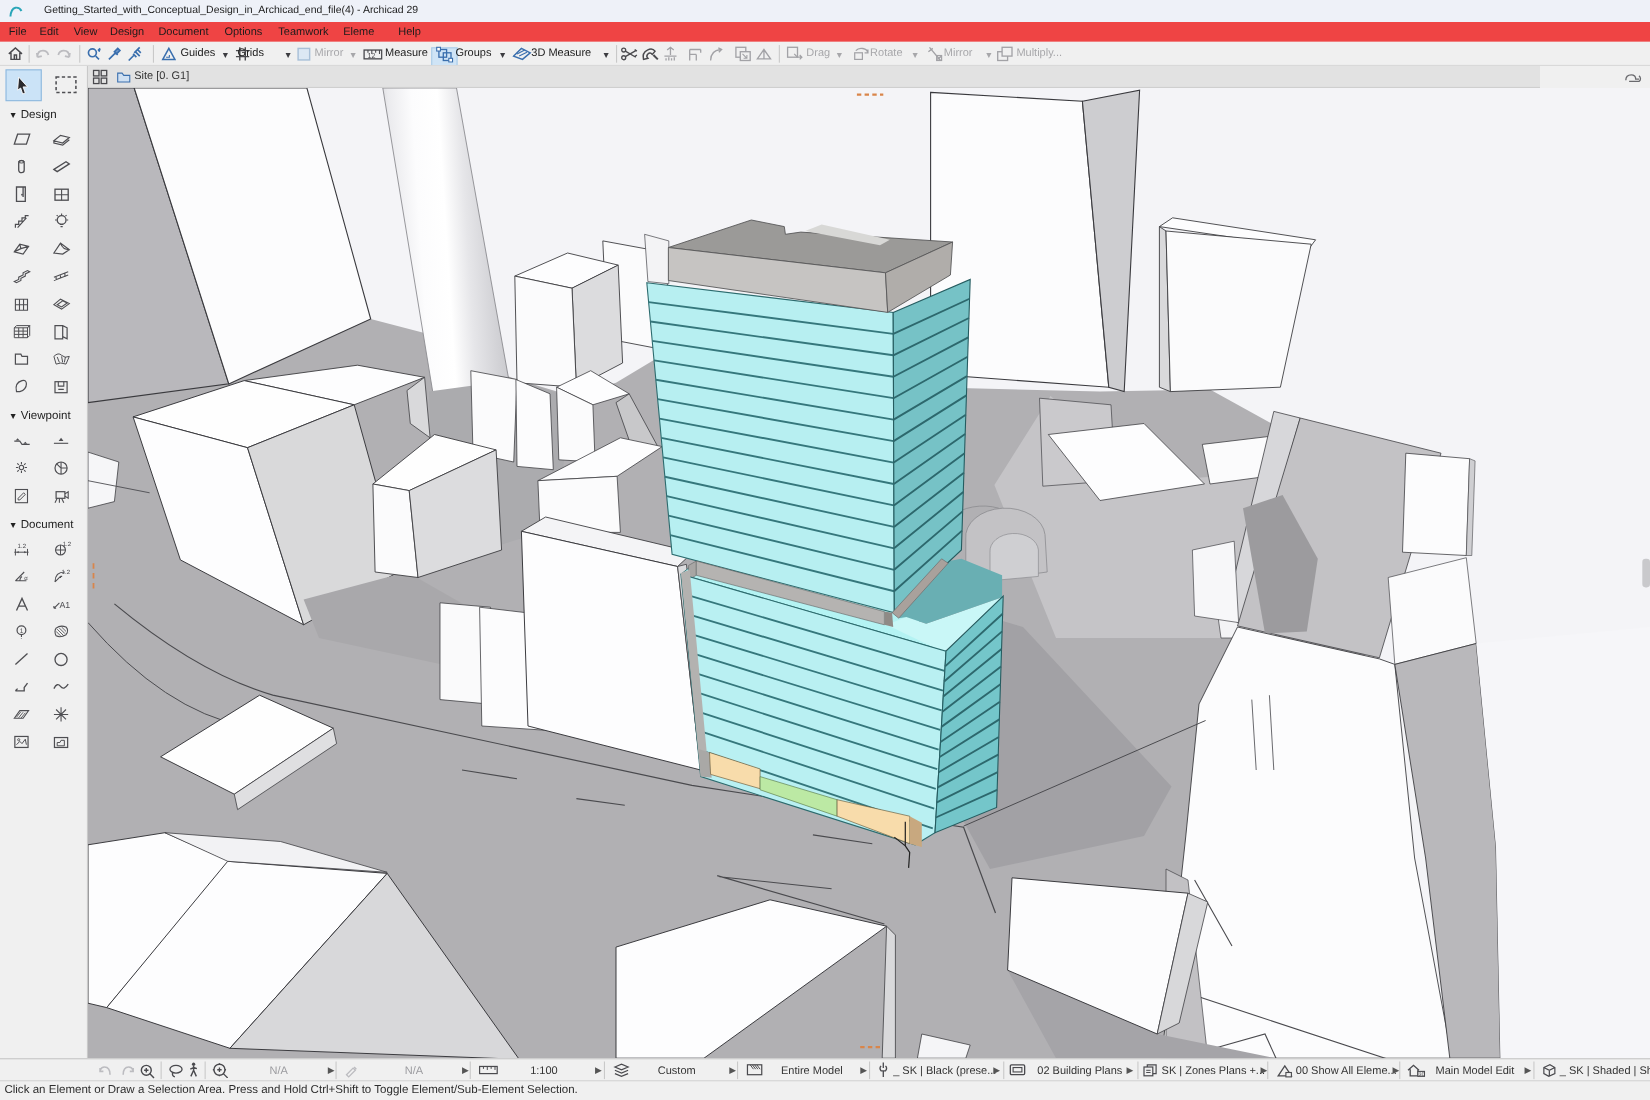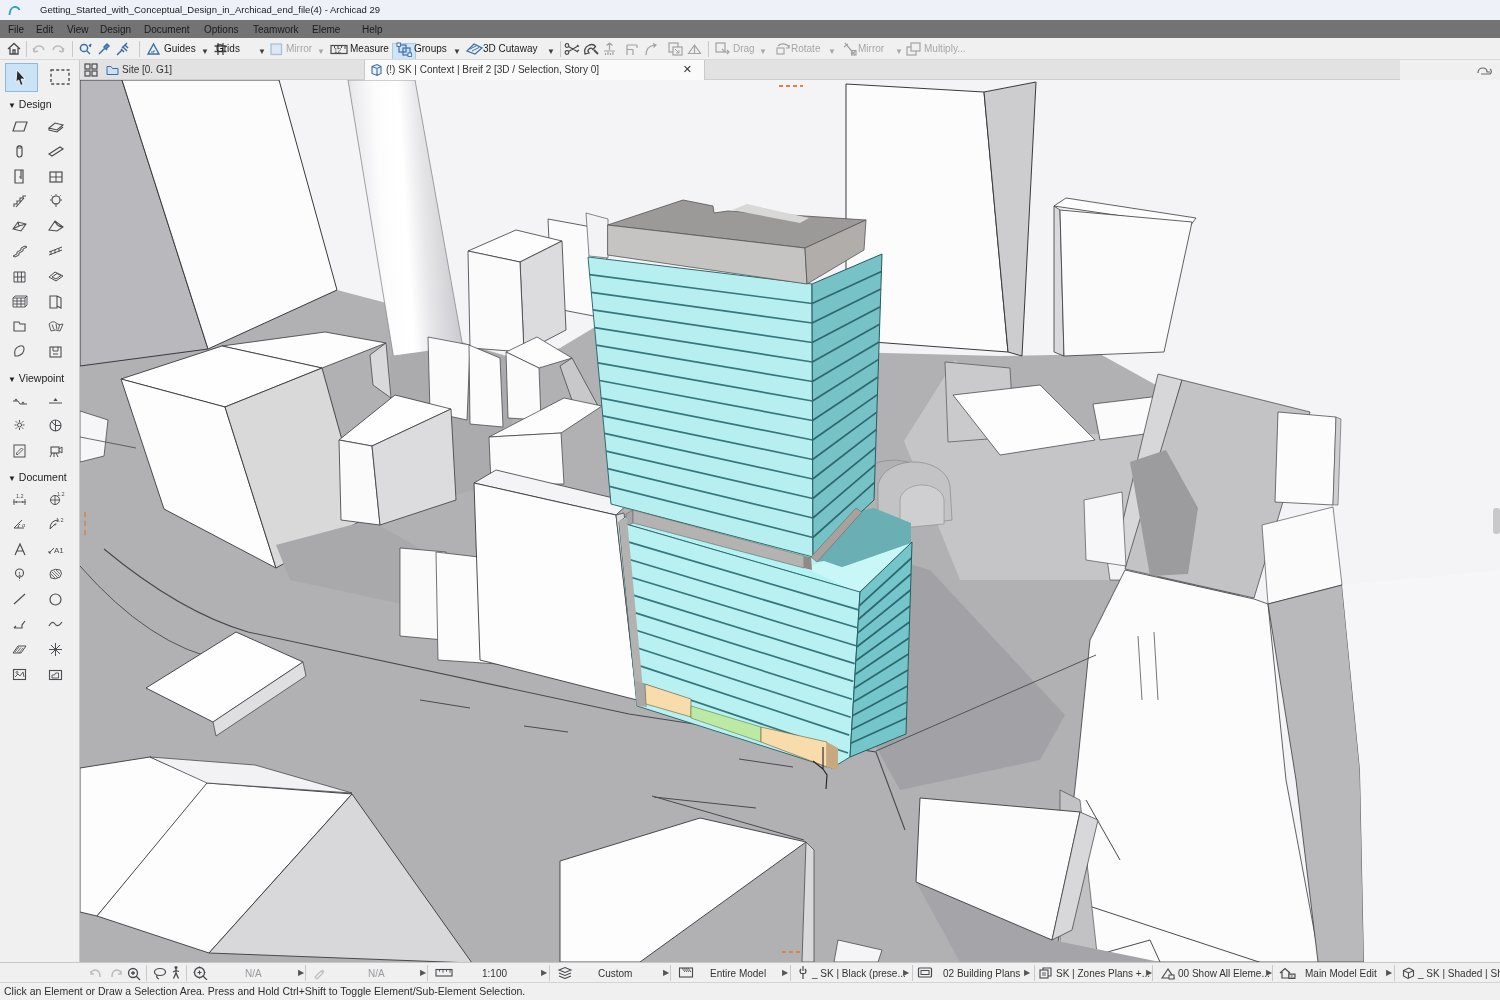--- a/index.html
+++ b/index.html
@@ -1,17 +1,17 @@
 <!DOCTYPE html>
 <html><head><meta charset="utf-8"><title>A</title><style>
 *{margin:0;padding:0;box-sizing:border-box}
 body{width:1500px;height:1000px;position:relative;font-family:"Liberation Sans",sans-serif;overflow:hidden;background:#f0f0f0;font-size:10px;color:#1b1b1b}
 .abs{position:absolute}
 .titlebar{left:0;top:0;width:1500px;height:20px;background:#eef1f8;font-size:9.5px}
-.menubar{left:0;top:20px;width:1500px;height:18px;background:#737373;font-size:10px}
+.menubar{left:0;top:20px;width:1500px;height:18px;background:#ef4444;font-size:10px}
 .toolbar{left:0;top:38px;width:1500px;height:22px;background:#f0f0f0;border-bottom:1px solid #d9d9d9;font-size:10px;white-space:nowrap;overflow:hidden}
 .tabbar{left:80px;top:60px;width:1320px;height:20px;background:#e2e2e2;border-bottom:1px solid #cfcfcf;color:#333;font-size:10px}
 .toolbox{left:0;top:60px;width:80px;height:902px;background:#f0f0f0;border-right:1px solid #c9c9c9}
 .tbxhead{font-size:10.5px;color:#222}
 .statusbar{left:80px;top:962px;width:1420px;height:20px;background:#f0f0f0;border-top:1px solid #c6c6c6;color:#333;font-size:10px;white-space:nowrap;overflow:hidden}
 .statusleft{left:0;top:962px;width:80px;height:20px;background:#f0f0f0;border-top:1px solid #c6c6c6}
 .hintbar{left:0;top:982px;width:1500px;height:18px;background:#f0f0f0;border-top:1px solid #d4d4d4;font-size:10.5px;color:#2e2e2e;line-height:17px;padding-left:4px}
 .gtxt{color:#a7a7aa}
 .sepv{position:absolute;top:3px;width:1px;height:16px;background:#c9c9c9}
 .sepsb{position:absolute;top:2px;width:1px;height:16px;background:#c9c9c9}
@@ -83,21 +83,21 @@
         <rect x="8" y="7" width="7" height="7" fill="none" stroke="#3a6fae" stroke-width="1.2"></rect>
         <rect x="2" y="2" width="3.4" height="3.4" fill="#fff" stroke="#3a6fae" stroke-width="1"></rect>
         <rect x="13" y="12" width="3.4" height="3.4" fill="#fff" stroke="#3a6fae" stroke-width="1"></rect>
       </svg></span>
     <span style="position:absolute;left:414px;top:5px">Groups</span>
     <span style="position:absolute;left:453px;top:7px"><span style="font-size:8px;color:#3c3c40">▼</span></span>
     <span style="position:absolute;left:465px;top:3px"><svg width="19" height="16" viewBox="0 0 19 16" style="">
         <path d="M2,10 L9,3 L17,7 L10,13 Z" fill="none" stroke="#3a6fae" stroke-width="1.3"></path>
         <path d="M5,8 l7,-3.5 M7,10 l7,-3.5" stroke="#3a6fae" stroke-width="1"></path>
       </svg></span>
-    <span style="position:absolute;left:483px;top:5px">3D Cutaway</span>
+    <span style="position:absolute;left:483px;top:5px">3D Measure</span>
     <span style="position:absolute;left:547px;top:7px"><span style="font-size:8px;color:#3c3c40">▼</span></span>
     <span class="sepv" style="left:560px"></span>
     <span style="position:absolute;left:563px;top:3px"><svg width="18" height="16" viewBox="0 0 18 16" style="">
         <circle cx="4" cy="4.5" r="1.8" fill="none" stroke="#4a4a4e" stroke-width="1.2"></circle>
         <circle cx="4" cy="11.5" r="1.8" fill="none" stroke="#4a4a4e" stroke-width="1.2"></circle>
         <path d="M5.5,5.5 L15,11 M5.5,10.5 L15,5 M14,4 l2,1.5 m-2,5 l2,-1.5" stroke="#4a4a4e" stroke-width="1.2" fill="none"></path>
       </svg></span>
     <span style="position:absolute;left:582px;top:3px"><svg width="18" height="16" viewBox="0 0 18 16" style="">
         <path d="M3,13 Q1.5,7 6.5,4.5 Q11,2 13.5,5.5 L11,8.5 Q9,6 7,8 Q5,10 7,12 Z" fill="none" stroke="#4a4a4e" stroke-width="1.3"></path>
         <path d="M12,9 l4,4" stroke="#4a4a4e" stroke-width="1.8"></path>
@@ -148,27 +148,20 @@
     <div style="position:absolute;left:4px;top:3px;"><svg width="15" height="14" viewBox="0 0 15 14" style="">
         <rect x="1" y="1" width="5" height="5" fill="none" stroke="#4a4a4e" stroke-width="1.2"></rect>
         <rect x="8" y="1" width="5" height="5" fill="none" stroke="#4a4a4e" stroke-width="1.2"></rect>
         <rect x="1" y="8" width="5" height="5" fill="none" stroke="#4a4a4e" stroke-width="1.2"></rect>
         <rect x="8" y="8" width="5" height="5" fill="none" stroke="#4a4a4e" stroke-width="1.2"></rect>
       </svg></div>
     <div style="position:absolute;left:26px;top:4px;"><svg width="13" height="12" viewBox="0 0 13 12" style="">
         <path d="M1,2.5 h4 l1.5,2 h5.5 v6 h-11 z" fill="#cfe0f2" stroke="#3a6fae" stroke-width="1"></path>
       </svg></div>
     <div style="position:absolute;left:42px;top:4px;">Site [0. G1]</div>
-    <div style="position:absolute;left:284px;top:0;width:341px;height:20px;background:#fafafa;border-left:1px solid #c9c9c9;border-right:1px solid #c9c9c9">
-      <div style="position:absolute;left:5px;top:3px;"><svg width="13" height="14" viewBox="0 0 13 14" style="">
-          <path d="M2,3.5 L7,1.5 L11,3.5 L11,10.5 L7,12.5 L2,10.5 Z M2,3.5 L7,5.5 L11,3.5 M7,5.5 V12.5" fill="#eaf2fb" stroke="#3a6fae" stroke-width="1.1"></path>
-        </svg></div>
-      <div style="position:absolute;left:21px;top:4px;">(!) SK | Context | Breif 2 [3D / Selection, Story 0]</div>
-      <span style="position:absolute;right:12px;top:3px;font-size:11px;color:#333">✕</span>
-    </div>
     <div style="position:absolute;left:1396px;top:3px;"><svg width="18" height="14" viewBox="0 0 18 14" style="">
         <path d="M2,10 q0,-5 5,-5 q4,0 4,4 l3,0 M14,6 a3,3 0 0 1 0,5 l-9,0" fill="none" stroke="#6a6a6e" stroke-width="1.2"></path>
       </svg></div>
   </div>
 <div class="abs toolbox">
     <div style="position:absolute;left:5px;top:3px;width:33px;height:29px;background:#cbe3f7;border:1px solid #8fb8dd"><svg width="18" height="20" viewBox="0 0 18 20" style="margin:4px 0 0 6px">
         <path d="M5,2 L13,11 L9,11 L11,16.5 L8.6,17.4 L6.8,12 L4,14 Z" fill="#2a2a2e" stroke="#fff" stroke-width="0.8"></path>
       </svg></div>
     <div style="position:absolute;left:44px;top:3px;width:33px;height:29px"><svg width="22" height="18" viewBox="0 0 22 18" style="margin:5px 0 0 5px">
         <rect x="2" y="2" width="18" height="14" fill="none" stroke="#4e4e52" stroke-width="1.4" stroke-dasharray="3,2.2"></rect>

